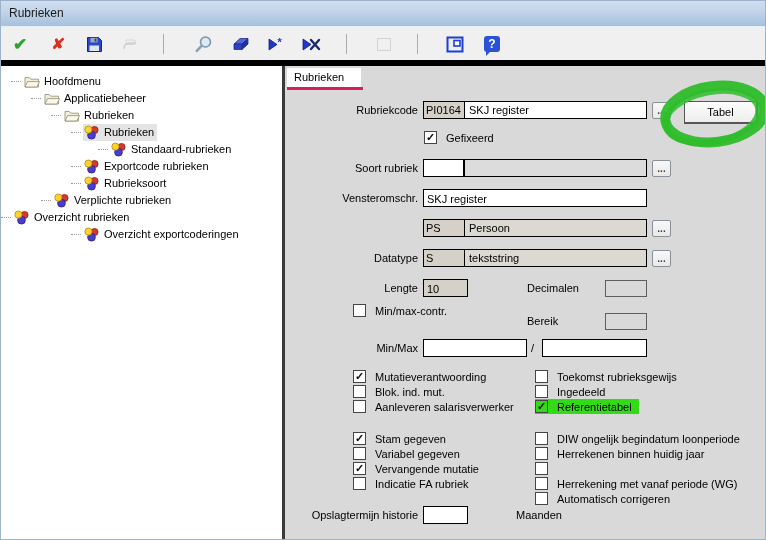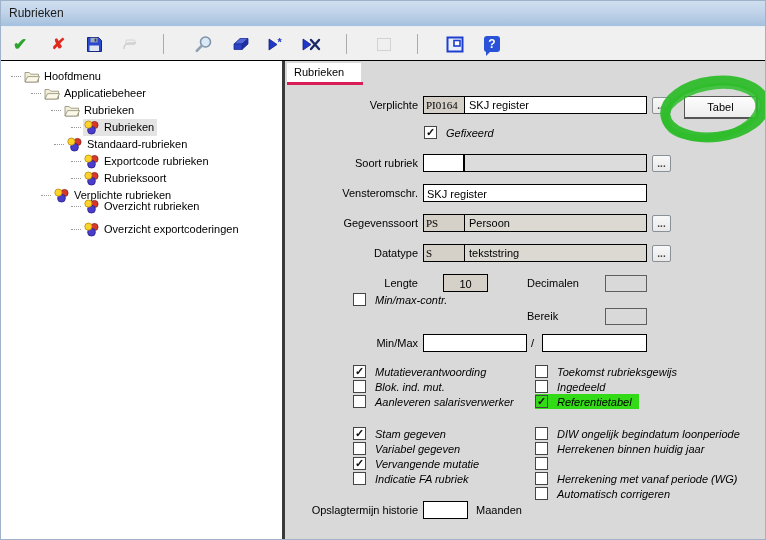--- a/index.html
+++ b/index.html
@@ -16,61 +16,61 @@
   .toolbar { position:absolute; left:0; top:26px; width:100%; height:33px; background:#f0f0f0; }
   .tbtn { position:absolute; top:6px; width:22px; height:22px; display:flex; align-items:center; justify-content:center; background:transparent; border:none; cursor:default; }
   .tsep { position:absolute; top:7px; width:1px; height:20px; background:#ababab; }
   .glyph-check { color:#2fa32f; font-size:17px; font-weight:bold; }
   .glyph-cross { color:#df2b1e; font-size:15px; font-weight:bold; transform:skewX(-8deg); }
   .glyph-help { position:relative; width:16px; height:16px; background:#2a52d8; border-radius:3px; color:#fff; font-size:12px; font-weight:bold; text-align:center; line-height:16px; }
   .glyph-help:after { content:""; position:absolute; left:2px; bottom:-4px; border:4px solid transparent; border-top-color:#2a52d8; border-left-color:#2a52d8; }
   .disabled-square { width:14px; height:13px; border:1px solid #d2d2d2; background:#f0f0f0; }
 
   
-  .main { position:absolute; left:0; top:59px; width:766px; height:481px; border-top:1px solid #000000; }
+  .main { position:absolute; left:0; top:59px; width:766px; height:481px; border-top:6px solid #000000; }
   .tree { position:absolute; left:0; top:0; width:281px; height:100%; background:#fff; overflow:hidden; }
   .splitter { position:absolute; left:281px; top:0; width:3px; height:100%; background:#3a3a3a; }
   .formpanel { position:absolute; left:284px; top:0; width:482px; height:100%; background:#d9d9d9; }
 
   
   .trow { position:absolute; left:0; height:17px; display:flex; align-items:center; font-size:11px; color:#000; white-space:nowrap; cursor:default; }
   .conn { width:10px; height:1px; border-top:1px dotted #9a9a9a; margin-right:2px; flex:0 0 auto; }
   .node { display:flex; align-items:center; padding:1px 3px 1px 1px; }
   .trow.selected .node { background:#e4e4e4; }
   .ticon { width:17px; height:15px; margin-right:3px; flex:0 0 auto; display:flex; align-items:center; }
   .tlabel { line-height:15px; }
 
   
   .tab { position:absolute; left:2px; top:2px; width:74px; height:19px; background:#fff; font-size:11px; padding:3px 0 0 7px; }
   .tabline { position:absolute; left:2px; top:21px; width:76px; height:3px; }
   .flabel { position:absolute; left:0; width:133px; text-align:right; font-size:11px; line-height:18px; color:#000; white-space:nowrap; }
   .flabel2 { position:absolute; left:242px; width:82px; font-size:11px; line-height:18px; color:#000; }
   .finput { position:absolute; height:18px; border:1px solid #000; background:#fff; font-family:"Liberation Sans",sans-serif; font-size:11px; line-height:15px; padding:1px 3px 0; color:#000; }
   .seg { display:flex; padding:0; overflow:hidden; }
-  .seg .code { width:41px; flex:0 0 auto; border-right:1px solid #000; padding:1px 2px 0; background:#d5d1c9; white-space:nowrap; overflow:hidden;font-family:Liberation Serif, serif; }
+  .seg .code { width:41px; flex:0 0 auto; border-right:1px solid #000; padding:1px 2px 0; background:#d5d1c9; white-space:nowrap; overflow:hidden; }
   .seg .desc { flex:1; padding:1px 4px 0; background:#fff; white-space:nowrap; overflow:hidden; }
   .seg.readonly .desc { background:#dcd9d3; }
   .seg.editable-code .code { background:#fff; border-right:2px solid #000; }
   .seg.editable-code .desc { background:#dcdcdc; }
   .thin { border:1px solid #5c5e60; background:#d9d9d9; height:17px; }
-  .num { text-align:center; background:#d5d1c9;margin-left:20px; }
+  .num { text-align:left; background:#d5d1c9; }
   .dots { position:absolute; width:19px; height:17px; border:1px solid #8a9097; border-radius:2px;
     background:linear-gradient(#f8f8f8,#e9e9e9); font-family:"Liberation Sans",sans-serif; font-size:10px; font-weight:bold;
     color:#444; text-align:center; line-height:9px; cursor:default; }
   .tabelbtn { position:absolute; left:399px; top:35px; width:74px; height:23px;
     background:linear-gradient(#fdfdfd,#ededed); border:1px solid #565656; border-right-width:2px; border-bottom-width:2px;
     font-family:"Liberation Sans",sans-serif; font-size:11px; color:#000; cursor:default; }
   .slash { position:absolute; font-size:11px; line-height:18px; }
-  .suffix { position:absolute; font-size:11px; line-height:18px; }
+  .suffix { position:absolute; font-size:11px; line-height:18px;margin-left:40px; }
 
   .chk { position:absolute; display:flex; align-items:center; height:15px; font-size:11px; cursor:default; }
   .box { width:13px; height:13px; border:1px solid #454545; background:#fff; flex:0 0 auto;
     display:flex; align-items:center; justify-content:center; }
   .mark { font-size:11px; font-weight:bold; color:#101010; line-height:1; margin-top:-1px; }
-  .chk .cl { margin-left:9px; white-space:nowrap;font-style:italic; }
+  .chk .cl { margin-left:9px; white-space:nowrap; }
   .chk.green { padding:0 7px 0 0; }
 
   .annot { position:absolute; left:374px; top:11px; pointer-events:none; }
 </style>
 </head>
 <body>
 
 <div class="window">
 
   <div class="titlebar">
@@ -185,21 +185,21 @@
             <span class="ticon">
               <svg width="15" height="15" viewBox="0 0 15 15">
                 <circle cx="10.5" cy="5" r="3.6" fill="#d6392b" stroke="#7e150c" stroke-width="0.7"></circle>
                 <circle cx="7.5" cy="10.2" r="3.9" fill="#4a3ccc" stroke="#241c7e" stroke-width="0.7"></circle>
                 <circle cx="4.4" cy="4.6" r="3.6" fill="#ffd42a" stroke="#a97c08" stroke-width="0.7"></circle>
               </svg>
             </span>
             <span class="tlabel">Rubrieken</span>
           </span>
       </div>
-      <div class="trow" style="top:75px;padding-left:53px">
+      <div class="trow" style="top:75px;padding-left:97px">
         <span class="conn"></span>
         <span class="node">
             <span class="ticon">
               <svg width="15" height="15" viewBox="0 0 15 15">
                 <circle cx="10.5" cy="5" r="3.6" fill="#d6392b" stroke="#7e150c" stroke-width="0.7"></circle>
                 <circle cx="7.5" cy="10.2" r="3.9" fill="#4a3ccc" stroke="#241c7e" stroke-width="0.7"></circle>
                 <circle cx="4.4" cy="4.6" r="3.6" fill="#ffd42a" stroke="#a97c08" stroke-width="0.7"></circle>
               </svg>
             </span>
             <span class="tlabel">Standaard-rubrieken</span>
@@ -237,21 +237,21 @@
             <span class="ticon">
               <svg width="15" height="15" viewBox="0 0 15 15">
                 <circle cx="10.5" cy="5" r="3.6" fill="#d6392b" stroke="#7e150c" stroke-width="0.7"></circle>
                 <circle cx="7.5" cy="10.2" r="3.9" fill="#4a3ccc" stroke="#241c7e" stroke-width="0.7"></circle>
                 <circle cx="4.4" cy="4.6" r="3.6" fill="#ffd42a" stroke="#a97c08" stroke-width="0.7"></circle>
               </svg>
             </span>
             <span class="tlabel">Verplichte rubrieken</span>
           </span>
       </div>
-      <div class="trow" style="top:137px;padding-left:70px">
+      <div class="trow" style="top:143px;">
         <span class="conn"></span>
         <span class="node">
             <span class="ticon">
               <svg width="15" height="15" viewBox="0 0 15 15">
                 <circle cx="10.5" cy="5" r="3.6" fill="#d6392b" stroke="#7e150c" stroke-width="0.7"></circle>
                 <circle cx="7.5" cy="10.2" r="3.9" fill="#4a3ccc" stroke="#241c7e" stroke-width="0.7"></circle>
                 <circle cx="4.4" cy="4.6" r="3.6" fill="#ffd42a" stroke="#a97c08" stroke-width="0.7"></circle>
               </svg>
             </span>
             <span class="tlabel">Overzicht rubrieken</span>
@@ -272,21 +272,21 @@
       </div>
     </div>
 
     <div class="splitter"></div>
 
     <div class="formpanel">
 
       <div class="tab">Rubrieken</div>
       <div class="tabline" style="background:#d81e56"></div>
 
-      <span class="flabel" style="top:35px">Verplichte</span>
+      <span class="flabel" style="top:35px">Rubriekcode</span>
       <div class="finput seg" style="left:138px;top:35px;width:224px">
         <span class="code">PI0164</span>
         <span class="desc">SKJ register</span>
       </div>
       <button class="dots" style="left:367px;top:36px">...</button>
       <button class="tabelbtn">Tabel</button>
       <svg class="annot" width="114" height="78" viewBox="0 0 114 78">
         <ellipse cx="56" cy="37" rx="50" ry="28" transform="rotate(-7 56 37)" fill="none" stroke="#2ebd2b" stroke-width="10" stroke-linecap="round" opacity="0.95"></ellipse>
         <ellipse cx="53" cy="40" rx="47" ry="25" transform="rotate(-11 53 40)" fill="none" stroke="#2ebd2b" stroke-width="6" opacity="0.85"></ellipse>
       </svg>
@@ -301,40 +301,39 @@
       <span class="flabel" style="top:93px">Soort rubriek</span>
       <div class="finput seg editable-code" style="left:138px;top:93px;width:224px">
         <span class="code"></span>
         <span class="desc"></span>
       </div>
       <button class="dots" style="left:367px;top:94px">...</button>
 
       <span class="flabel" style="top:123px">Vensteromschr.</span>
       <input class="finput" style="left: 138px; top: 123px; width: 224px;" value="SKJ register">
 
-      <span class="flabel" style="top:153px">Gegevenssoort</span>
       <div class="finput seg readonly" style="left:138px;top:153px;width:224px">
         <span class="code">PS</span>
         <span class="desc">Persoon</span>
       </div>
       <button class="dots" style="left:367px;top:154px">...</button>
 
       <span class="flabel" style="top:183px">Datatype</span>
       <div class="finput seg readonly" style="left:138px;top:183px;width:224px">
         <span class="code">S</span>
         <span class="desc">tekststring</span>
       </div>
       <button class="dots" style="left:367px;top:184px">...</button>
 
       <span class="flabel" style="top:213px">Lengte</span>
       <input class="finput num" style="left: 138px; top: 213px; width: 45px;" value="10">
       <span class="flabel2" style="top:213px">Decimalen</span>
       <input class="finput thin" style="left: 320px; top: 214px; width: 42px;" value="">
 
-      <div class="chk" style="left:68px;top:231px">
+      <div class="chk" style="left:68px;top:237px">
         <span class="box">
             <span class="mark"></span>
           </span>
         <span class="cl">Min/max-contr.</span>
       </div>
       <span class="flabel2" style="top:246px">Bereik</span>
       <input class="finput thin" style="left: 320px; top: 247px; width: 42px;" value="">
 
       <span class="flabel" style="top:273px">Min/Max</span>
       <input class="finput" style="left: 138px; top: 273px; width: 104px;" value="">

